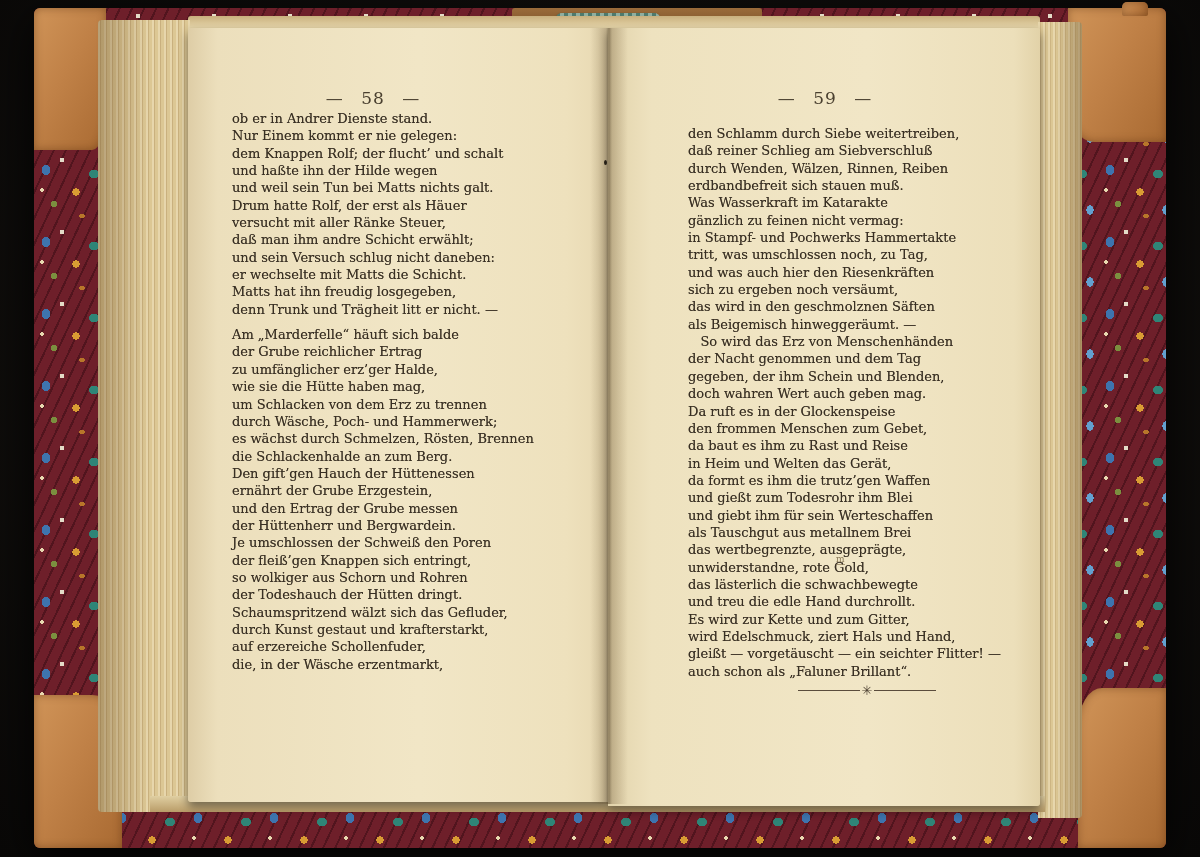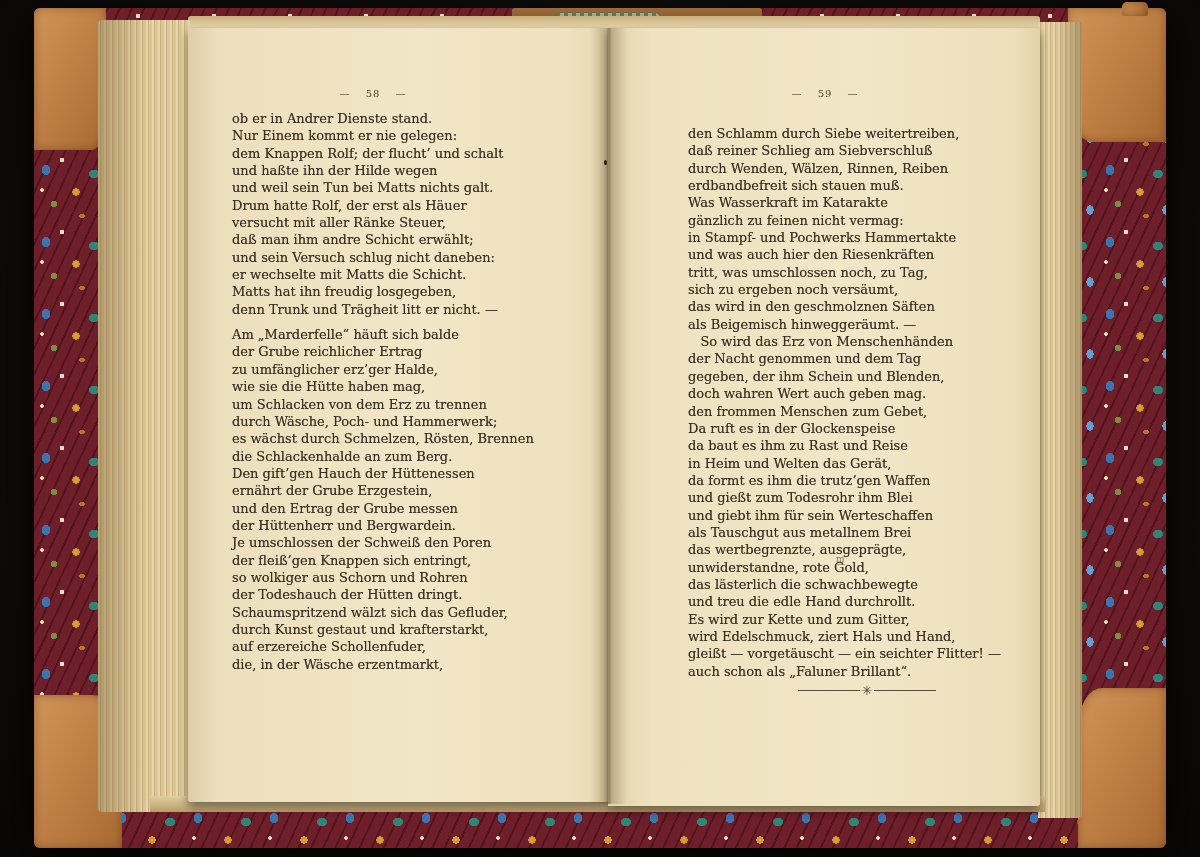--- a/index.html
+++ b/index.html
@@ -55,21 +55,21 @@
             background:linear-gradient(180deg,#e0cfa2,#b99c68);}
   
   .page{box-shadow:0 5px 10px rgba(0,0,0,.45);}
   .page-left{left:188px;top:28px;width:420px;height:774px;border-radius:3px 0 0 3px;
     background:linear-gradient(90deg,#decda6 0%,#ecdfbc 7%,#f1e6c6 55%,#eee1bd 90%,#e7d8b1 100%);}
   .page-right{left:608px;top:28px;width:432px;height:778px;border-radius:0 3px 3px 0;
     background:linear-gradient(90deg,#e2d3ab 0%,#eee2bf 10%,#f1e6c6 60%,#ecdfba 94%,#e2d2a8 100%);}
   .gutter{left:590px;top:28px;width:38px;height:776px;
     background:linear-gradient(90deg,rgba(0,0,0,0) 0%,rgba(96,74,42,.28) 42%,rgba(64,48,24,.5) 50%,rgba(96,74,42,.28) 58%,rgba(0,0,0,0) 100%);}
   
-  .pagenum{width:282px;text-align:center;font-size:10px;color:#4a4030;
+  .pagenum{width:282px;text-align:center;font-size:17px;color:#4a4030;
            word-spacing:11px;letter-spacing:1px;}
   .num-left{left:232px;top:88px;}
   .num-right{left:684px;top:88px;}
   .col{width:310px;color:#382f23;font-size:13px;}
   .col-left{left:232px;top:110px;}
   .col-right{left:688px;top:125px;}
   .line{height:17.35px;line-height:17.35px;white-space:pre;
         text-shadow:0 0 .4px rgba(56,47,35,.6);}
   .line.gap{height:8px;}
   
@@ -147,31 +147,31 @@
 
   <div class="abs pagenum num-right">— 59 —</div>
   <div class="abs col col-right">
       <div class="line">den Schlamm durch Siebe weitertreiben,</div>
       <div class="line">daß reiner Schlieg am Siebverschluß</div>
       <div class="line">durch Wenden, Wälzen, Rinnen, Reiben</div>
       <div class="line">erdbandbefreit sich stauen muß.</div>
       <div class="line">Was Wasserkraft im Katarakte</div>
       <div class="line">gänzlich zu feinen nicht vermag:</div>
       <div class="line">in Stampf- und Pochwerks Hammertakte</div>
+      <div class="line">tritt, was umschlossen noch, zu Tag,</div>
       <div class="line">und was auch hier den Riesenkräften</div>
-      <div class="line">tritt, was umschlossen noch, zu Tag,</div>
       <div class="line">sich zu ergeben noch versäumt,</div>
       <div class="line">das wird in den geschmolznen Säften</div>
       <div class="line">als Beigemisch hinweggeräumt. —</div>
       <div class="line">   So wird das Erz von Menschenhänden</div>
       <div class="line">der Nacht genommen und dem Tag</div>
       <div class="line">gegeben, der ihm Schein und Blenden,</div>
       <div class="line">doch wahren Wert auch geben mag.</div>
+      <div class="line">Da ruft es in der Glockenspeise</div>
       <div class="line">den frommen Menschen zum Gebet,</div>
-      <div class="line">Da ruft es in der Glockenspeise</div>
       <div class="line">da baut es ihm zu Rast und Reise</div>
       <div class="line">in Heim und Welten das Gerät,</div>
       <div class="line">da formt es ihm die trutz’gen Waffen</div>
       <div class="line">und gießt zum Todesrohr ihm Blei</div>
       <div class="line">und giebt ihm für sein Werteschaffen</div>
       <div class="line">als Tauschgut aus metallnem Brei</div>
       <div class="line">das wertbegrenzte, ausgeprägte,</div>
       <div class="line">unwiderstandne, rote Gold,</div>
       <div class="line">das lästerlich die schwachbewegte</div>
       <div class="line">und treu die edle Hand durchrollt.</div>

